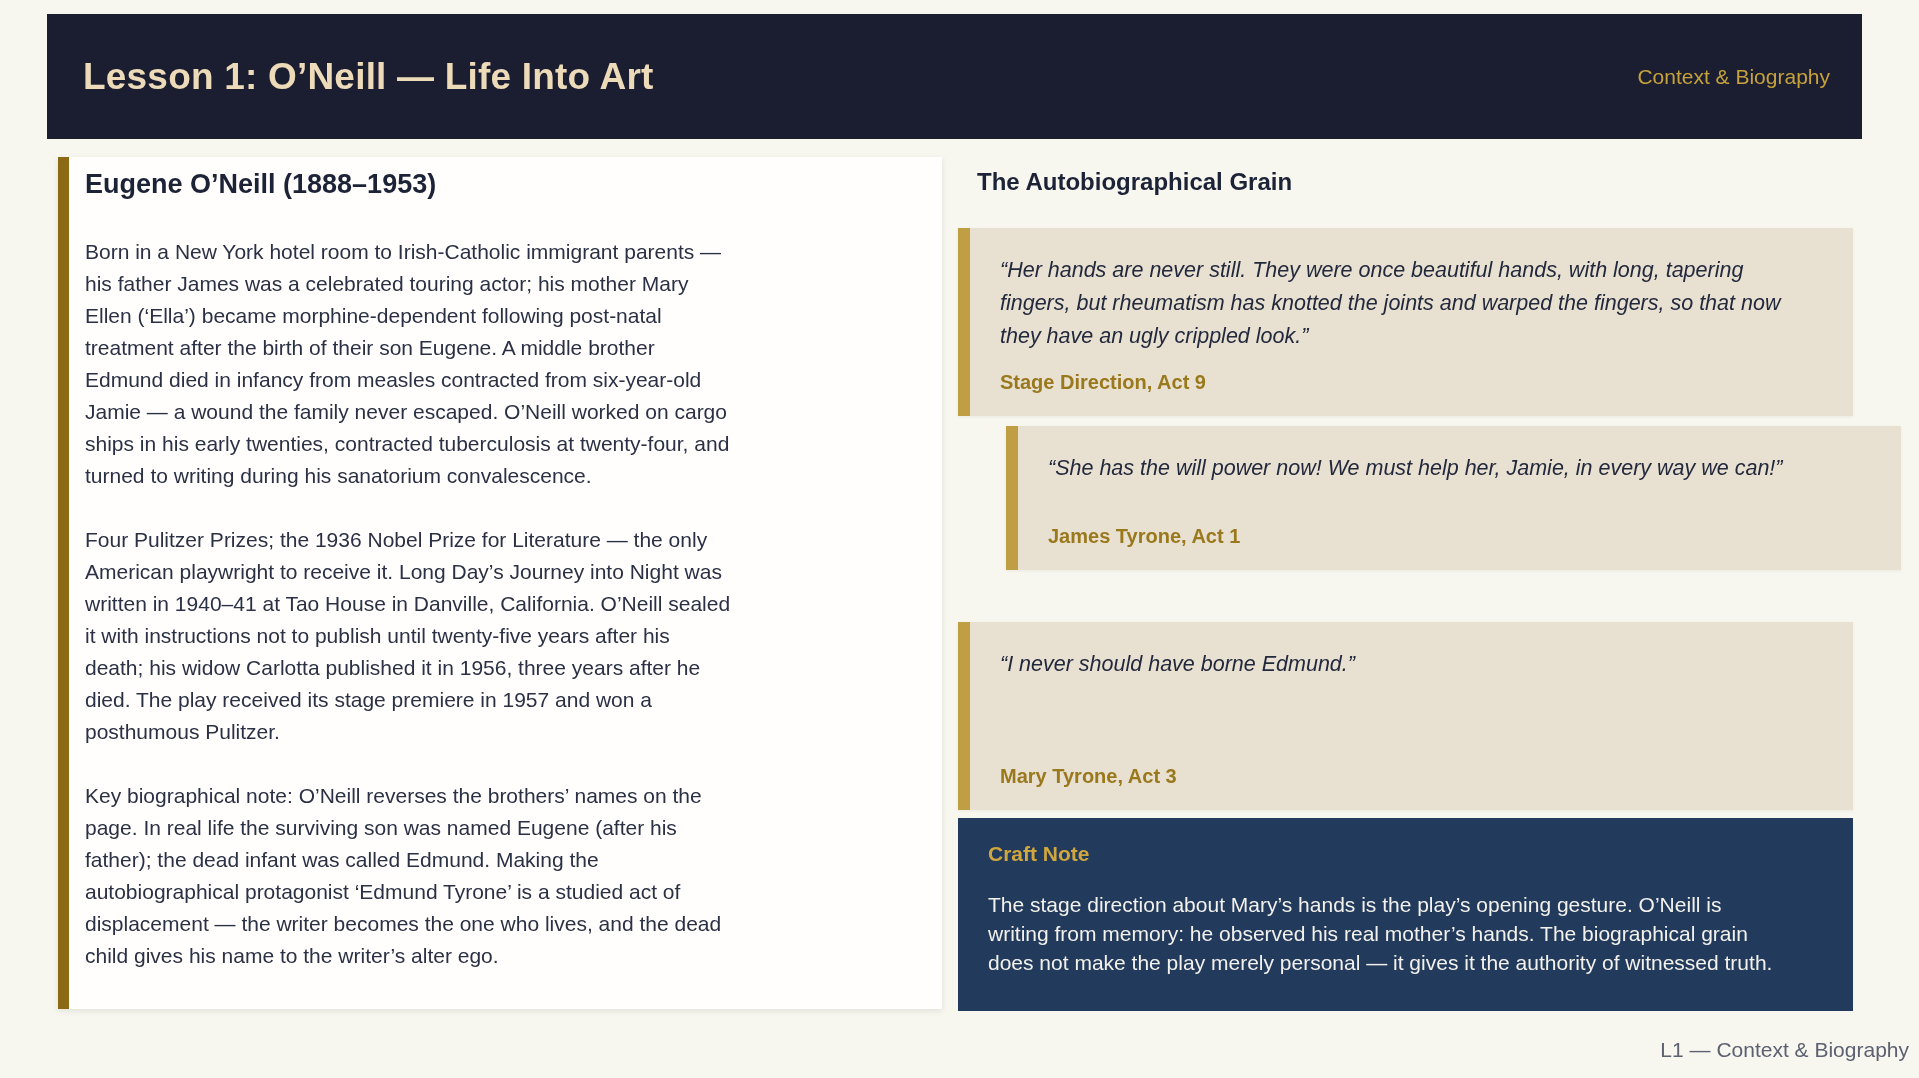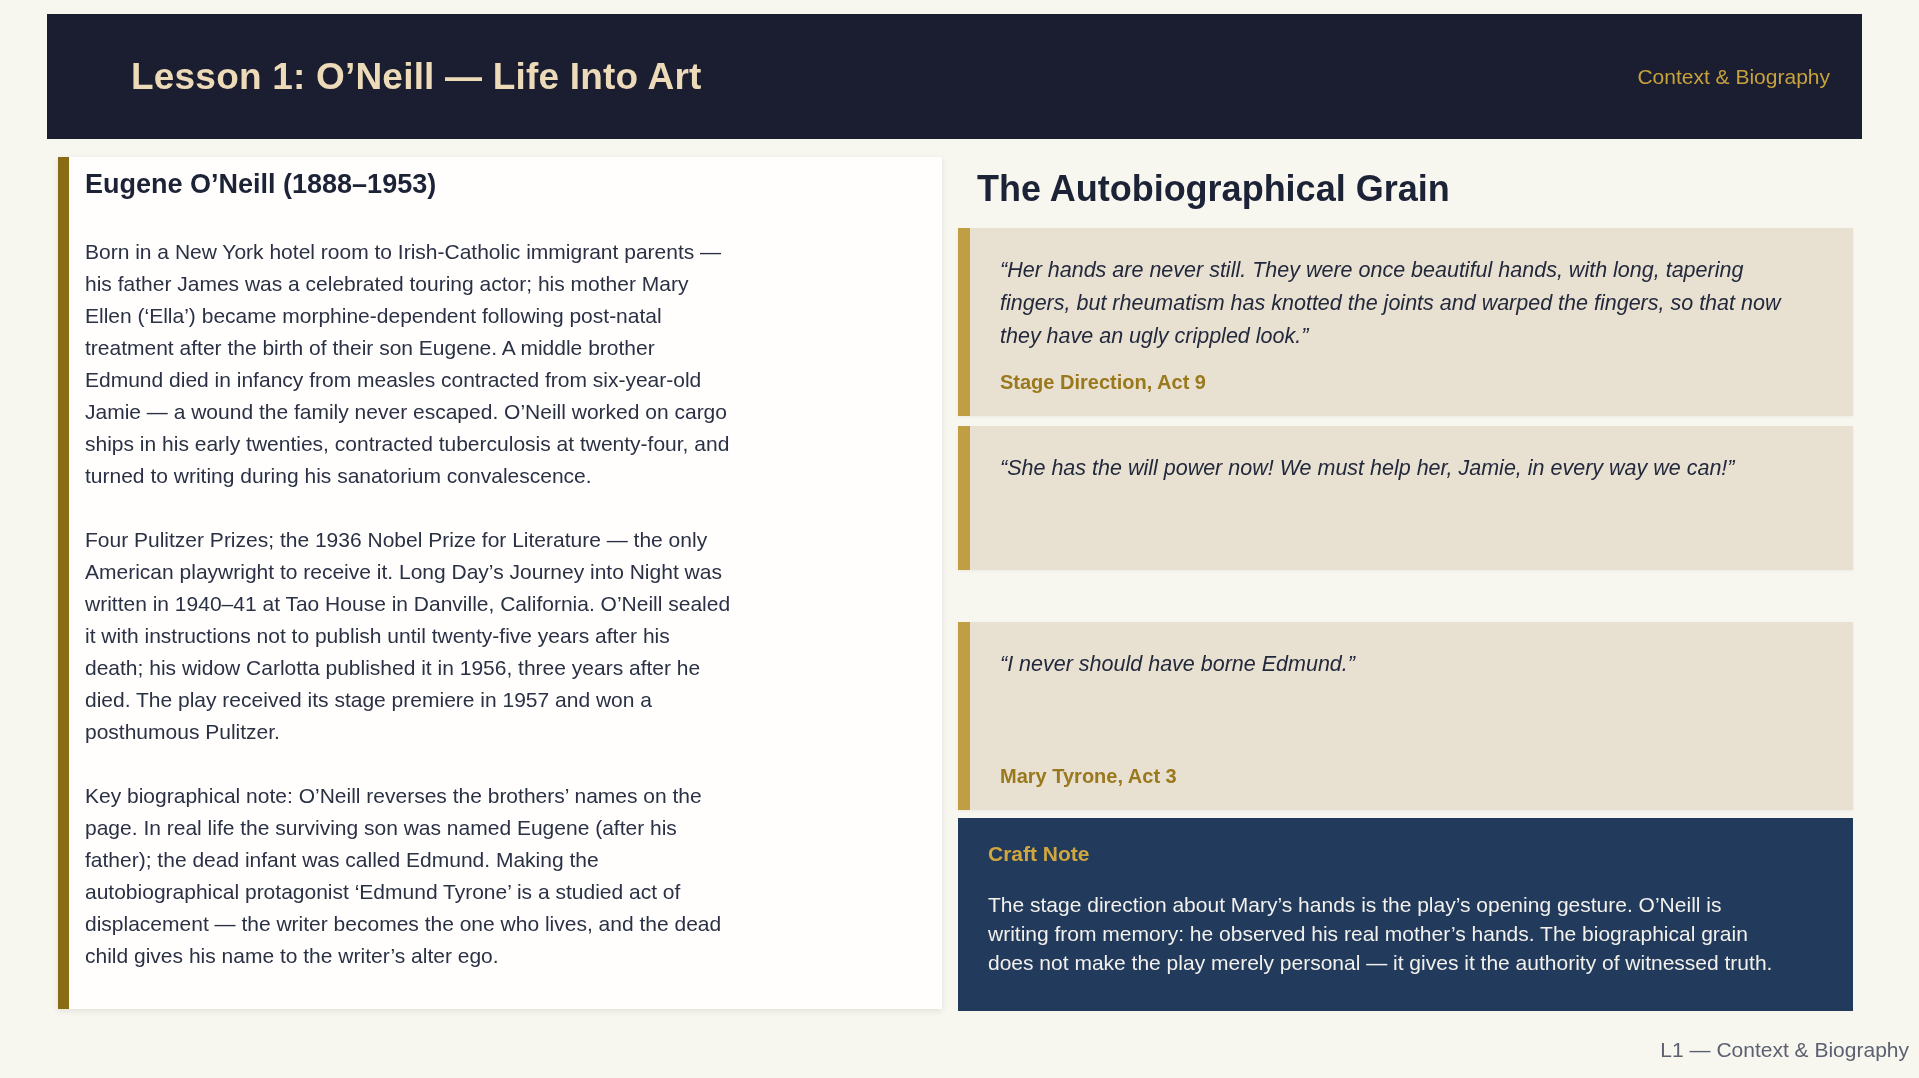--- a/index.html
+++ b/index.html
@@ -9,21 +9,21 @@
     font-family: "Liberation Sans", sans-serif;
     position: relative;
     overflow: hidden;
   }
   
   .header {
     position: absolute; left: 47px; top: 14px;
     width: 1815px; height: 125px;
     background: #1a1e30;
     display: flex; align-items: center; justify-content: space-between;
-    padding: 0 32px 0 84px;
+    padding: 0 32px 0 36px;
   }
   .header-title {
     color: #ecdab8; font-size: 37px; font-weight: bold;
     letter-spacing: 0.2px;
   }
   .header-badge {
     color: #c7a23c; font-size: 21px; font-weight: normal;
   }
   
   .bio-card {
@@ -39,32 +39,32 @@
     margin-bottom: 36px;
   }
   .bio-paragraph {
     font-size: 21px; line-height: 32px; color: #2b3145;
     margin-bottom: 32px; width: 648px;
   }
   .bio-paragraph:last-child { margin-bottom: 16px; }
   
   .quotes-heading {
     position: absolute; left: 977px; top: 168px;
-    font-size: 36px; font-weight: bold; color: #1d2337;
+    font-size: 24px; font-weight: bold; color: #1d2337;
   }
   .quote-card {
     position: absolute; left: 958px; width: 895px;
     background: #e8e0d1;
     border-left: 12px solid #bf9e44;
     box-shadow: 0 1px 3px rgba(40,40,40,0.06);
     padding: 26px 38px 22px 30px;
     display: flex; flex-direction: column; justify-content: space-between;
   }
   .quote-card-1 { top: 228px; height: 188px; }
-  .quote-card-2 { top: 426px; height: 144px; }
+  .quote-card-2 { top: 426px; height: 144px; margin-left: 48px; }
   .quote-card-3 { top: 622px; height: 188px; }
   .quote-text {
     font-style: italic; font-size: 21.5px; line-height: 33px; color: #23293d;
   }
   .quote-attr {
     font-weight: bold; font-size: 20px; color: #9a781c;
   }
   
   .craft-note {
     position: absolute; left: 958px; top: 818px;
@@ -102,20 +102,21 @@
 
 <div class="quotes-heading">The Autobiographical Grain</div>
 
 <div class="quote-card quote-card-1">
   <div class="quote-text">“Her hands are never still. They were once beautiful hands, with long, tapering fingers, but rheumatism has knotted the joints and warped the fingers, so that now they have an ugly crippled look.”</div>
   <div class="quote-attr">Stage Direction, Act 9</div>
 </div>
 
 <div class="quote-card quote-card-2">
   <div class="quote-text">“She has the will power now! We must help her, Jamie, in every way we can!”</div>
+  <div class="quote-attr">James Tyrone, Act 1</div>
 </div>
 
 <div class="quote-card quote-card-3">
   <div class="quote-text">“I never should have borne Edmund.”</div>
   <div class="quote-attr">Mary Tyrone, Act 3</div>
 </div>
 
 <div class="craft-note">
   <div class="craft-title">Craft Note</div>
   <div class="craft-body">The stage direction about Mary’s hands is the play’s opening gesture. O’Neill is writing from memory: he observed his real mother’s hands. The biographical grain does not make the play merely personal — it gives it the authority of witnessed truth.</div>

